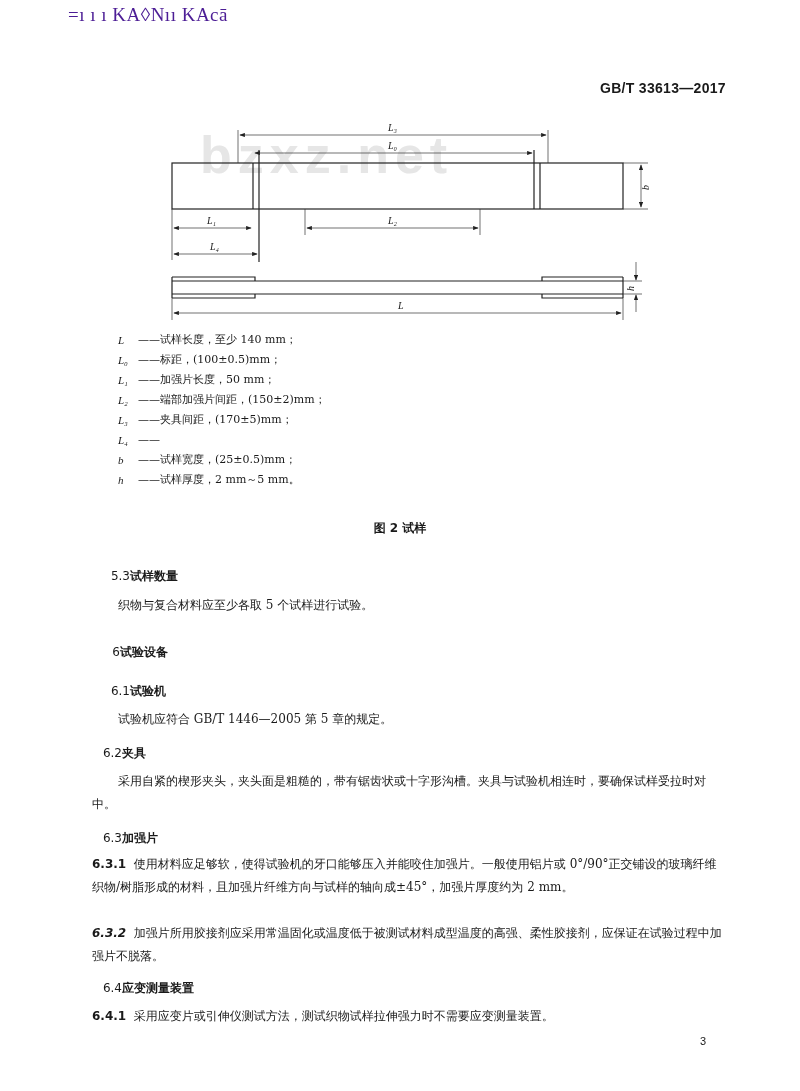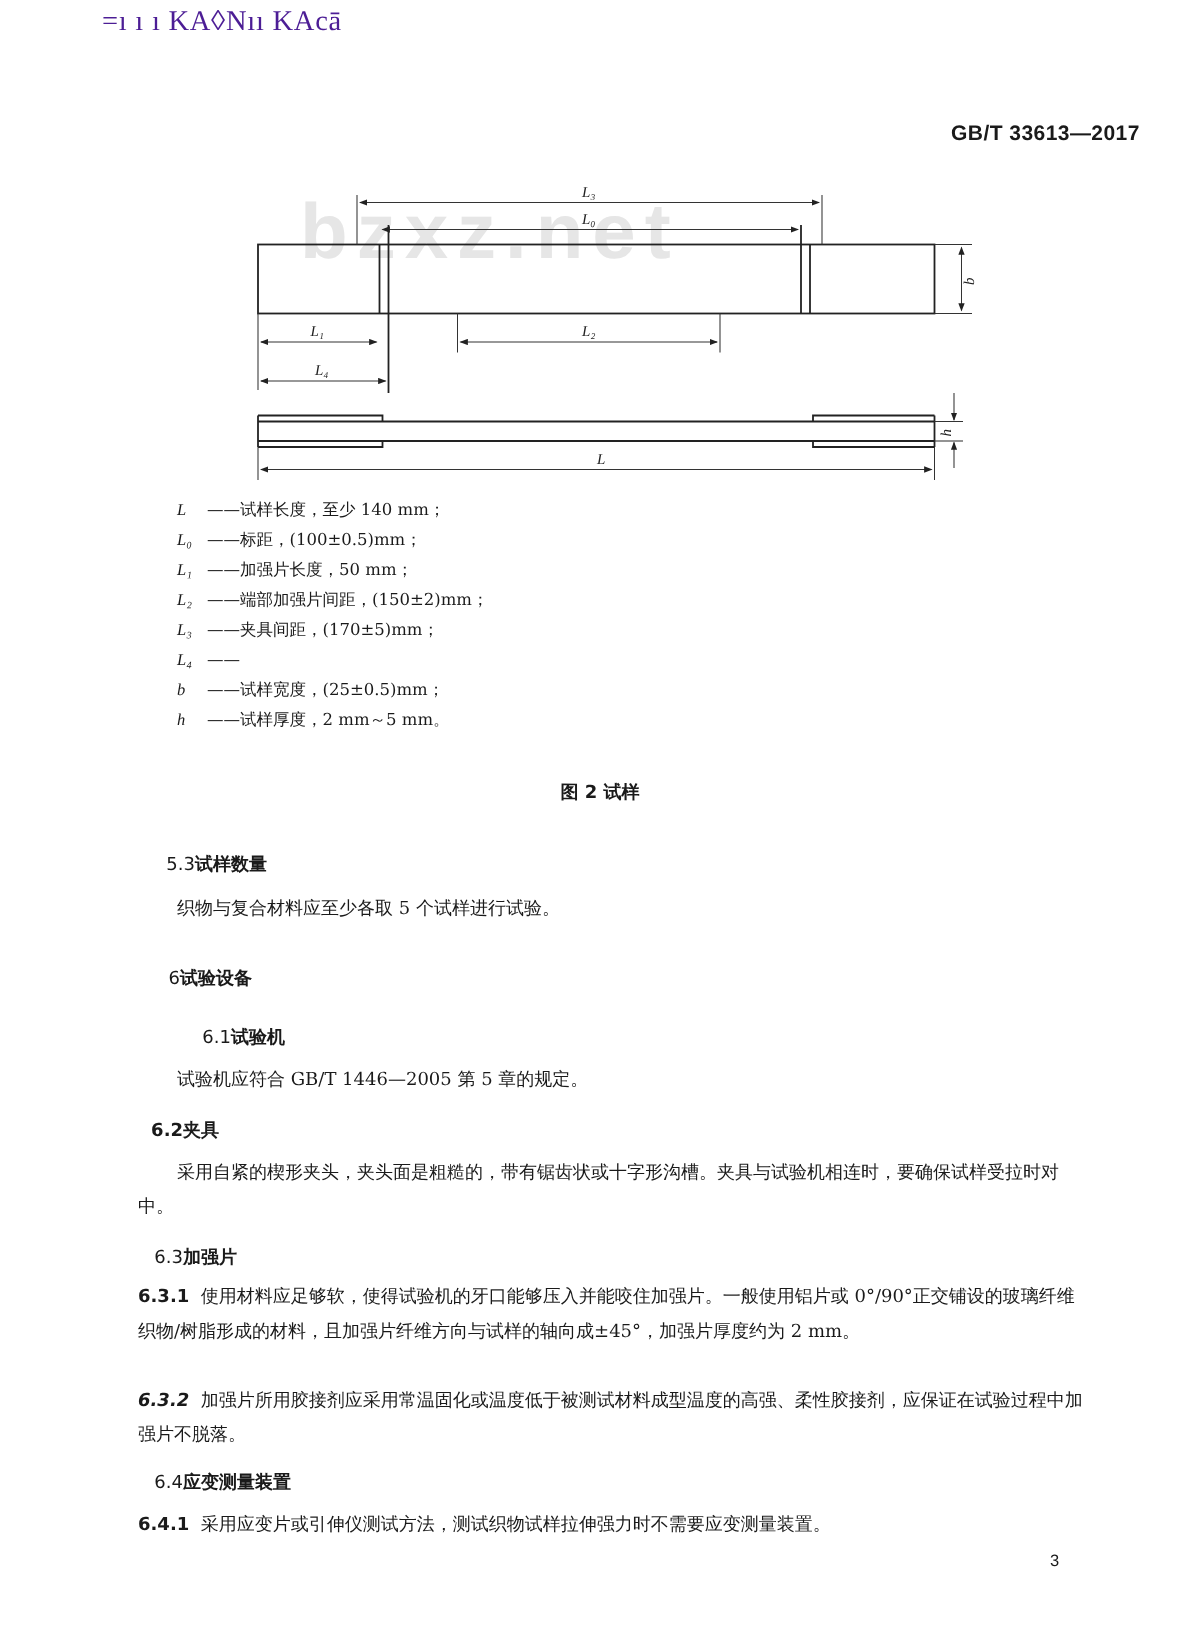--- a/index.html
+++ b/index.html
@@ -1,19 +1,19 @@
 <!DOCTYPE html>
 <html><head>
 <meta charset="utf-8">
 <style>
   html,body{margin:0;padding:0;background:#ffffff;}
   body{width:800px;height:1091px;position:relative;overflow:hidden;font-family:"DejaVu Serif","Liberation Serif",serif;color:#1a1a1a;}
   .abs{position:absolute;}
   .wm-top{left:68px;top:4px;font-family:"Liberation Serif",serif;font-size:19px;color:#4c1d95;letter-spacing:0.5px;}
-  .std-no{left:600px;top:80px;font-family:"Liberation Sans",sans-serif;font-weight:bold;font-size:14px;letter-spacing:0.3px;margin-left:34px;}
+  .std-no{left:600px;top:80px;font-family:"Liberation Sans",sans-serif;font-weight:bold;font-size:14px;letter-spacing:0.3px;}
   .watermark{left:200px;top:125px;font-family:"Liberation Sans",sans-serif;font-weight:bold;font-size:52px;color:#e6e6e6;letter-spacing:6px;z-index:0;}
   svg.fig{left:0;top:0;z-index:1;}
   .legend{left:118px;font-size:11px;line-height:20px;z-index:2;}
   .legend .row{display:flex;white-space:nowrap;}
   .legend .sym{font-style:italic;width:20px;font-family:"Liberation Serif",serif;}
   .caption{left:0;width:800px;top:520px;text-align:center;font-family:"DejaVu Sans","Liberation Sans",sans-serif;font-weight:bold;font-size:12px;}
   .h{font-family:"DejaVu Sans","Liberation Sans",sans-serif;font-weight:bold;font-size:12px;left:92px;}
   .h .num{display:inline-block;font-weight:normal;text-align:right;}
   .p{font-size:12px;line-height:23px;left:92px;width:630px;}
   .indent{text-indent:26px;}
@@ -132,26 +132,26 @@
 <div class="abs h" style="top:568px;">
   <span class="num" style="width:38px;">5.3</span><span>试样数量</span>
 </div>
 <div class="abs p indent" style="top:594px;">织物与复合材料应至少各取 5 个试样进行试验。</div>
 
 <div class="abs h" style="top:644px;">
   <span class="num" style="width:28px;">6</span><span>试验设备</span>
 </div>
 
 <div class="abs h" style="top:683px;">
-  <span class="num" style="width:38px;margin-left:24px;">6.1</span><span>试验机</span>
+  <span class="num" style="width:38px;">6.1</span><span>试验机</span>
 </div>
 <div class="abs p indent" style="top:708px;">试验机应符合 GB/T 1446—2005 第 5 章的规定。</div>
 
 <div class="abs h" style="top:745px;">
-  <span class="num" style="width:30px;font-weight:bold;">6.2</span><span>夹具</span>
+  <span class="num" style="width:30px;">6.2</span><span>夹具</span>
 </div>
 <div class="abs p indent" style="top:770px;">采用自紧的楔形夹头，夹头面是粗糙的，带有锯齿状或十字形沟槽。夹具与试验机相连时，要确保试样受拉时对中。</div>
 
 <div class="abs h" style="top:830px;">
   <span class="num" style="width:30px;">6.3</span><span>加强片</span>
 </div>
 <div class="abs p" style="top:853px;">
   <span style="font-family:'DejaVu Sans',sans-serif;font-weight:bold;">6.3.1</span>&nbsp;&nbsp;<span>使用材料应足够软，使得试验机的牙口能够压入并能咬住加强片。一般使用铝片或 0°/90°正交铺设的玻璃纤维织物/树脂形成的材料，且加强片纤维方向与试样的轴向成±45°，加强片厚度约为 2 mm。</span>
 </div>
 <div class="abs p" style="top:922px;">

